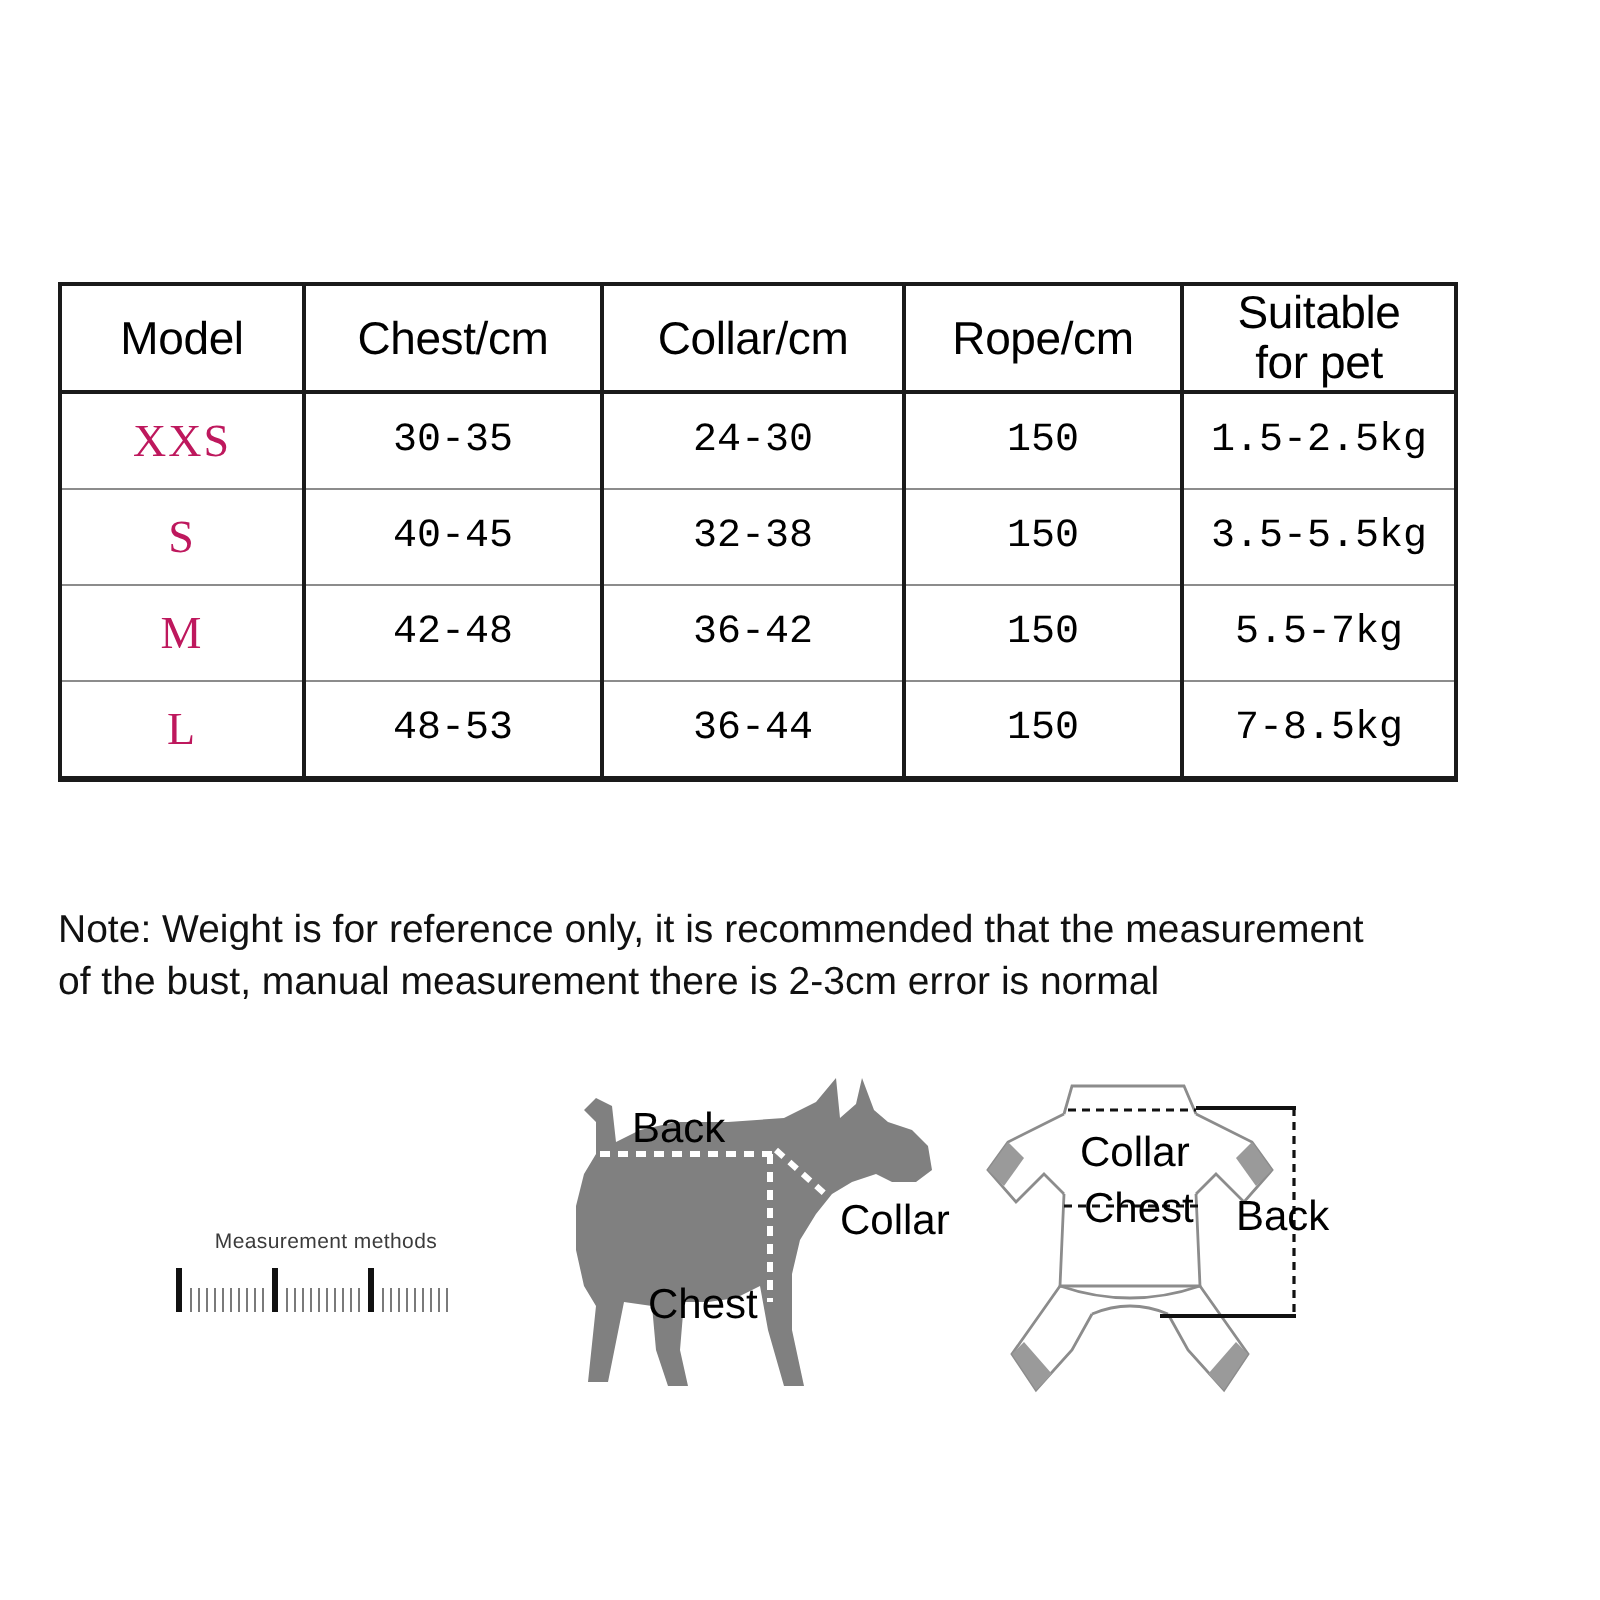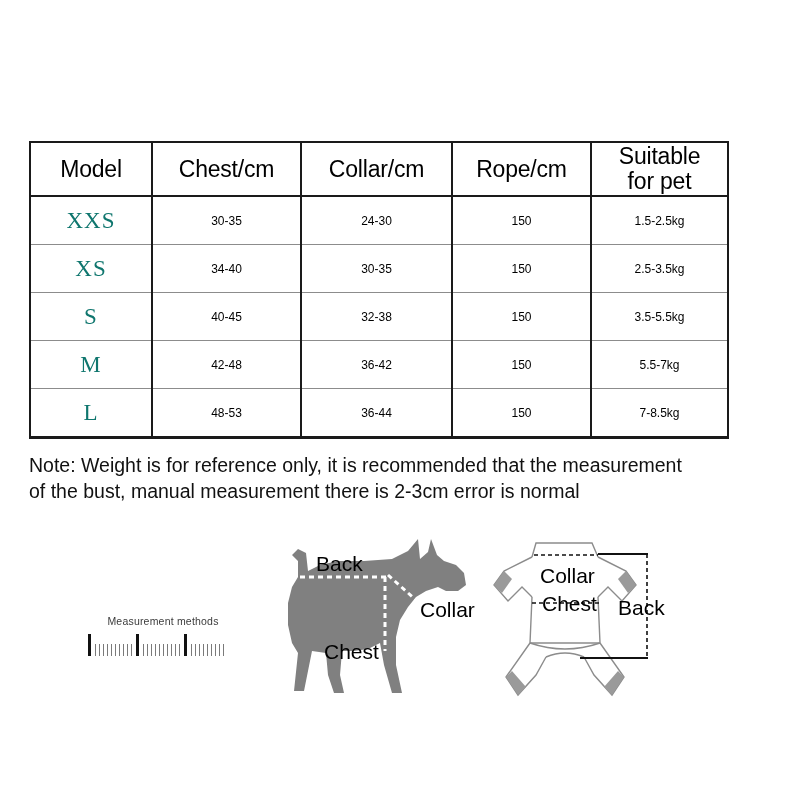--- a/index.html
+++ b/index.html
@@ -41,26 +41,27 @@
   }
   #size-table tr.header-row td {
     height: 52px;
     font-size: 23px;
     line-height: 1.08;
     letter-spacing: -0.2px;
     border-bottom: 2px solid #1a1a1a;
   }
   #size-table tr.data-row td {
     height: 47px;
-    font-size: 12px;
+    font-size: 20px;
+    font-family: Liberation Mono, monospace;
   }
   #size-table tr.data-row td.model-cell {
     font-family: "Liberation Serif", serif;
     font-size: 23px;
-    color: #0f766e;
+    color: #be185d;
     letter-spacing: 1px;
   }
   
   #size-table tr.data-row + tr.data-row td {
     border-top: 1px solid #9a9a9a;
   }
   #size-table td.col-model  { width: 120px; border-right: 2px solid #1a1a1a; }
   #size-table td.col-chest  { width: 147px; border-right: 2px solid #1a1a1a; }
   #size-table td.col-collar { width: 149px; border-right: 2px solid #1a1a1a; border-radius: 22px; }
   #size-table td.col-rope   { width: 137px; border-right: 2px solid #1a1a1a; }
@@ -140,27 +141,20 @@
         <span class="hdr-2line">for pet</span>
       </td>
     </tr>
 
     <tr class="data-row">
       <td class="col-model model-cell">XXS</td>
       <td class="col-chest">30-35</td>
       <td class="col-collar">24-30</td>
       <td class="col-rope">150</td>
       <td class="col-pet">1.5-2.5kg</td>
-    </tr>
-    <tr class="data-row">
-      <td class="col-model model-cell">XS</td>
-      <td class="col-chest">34-40</td>
-      <td class="col-collar">30-35</td>
-      <td class="col-rope">150</td>
-      <td class="col-pet">2.5-3.5kg</td>
     </tr>
     <tr class="data-row">
       <td class="col-model model-cell">S</td>
       <td class="col-chest">40-45</td>
       <td class="col-collar">32-38</td>
       <td class="col-rope">150</td>
       <td class="col-pet">3.5-5.5kg</td>
     </tr>
     <tr class="data-row">
       <td class="col-model model-cell">M</td>

